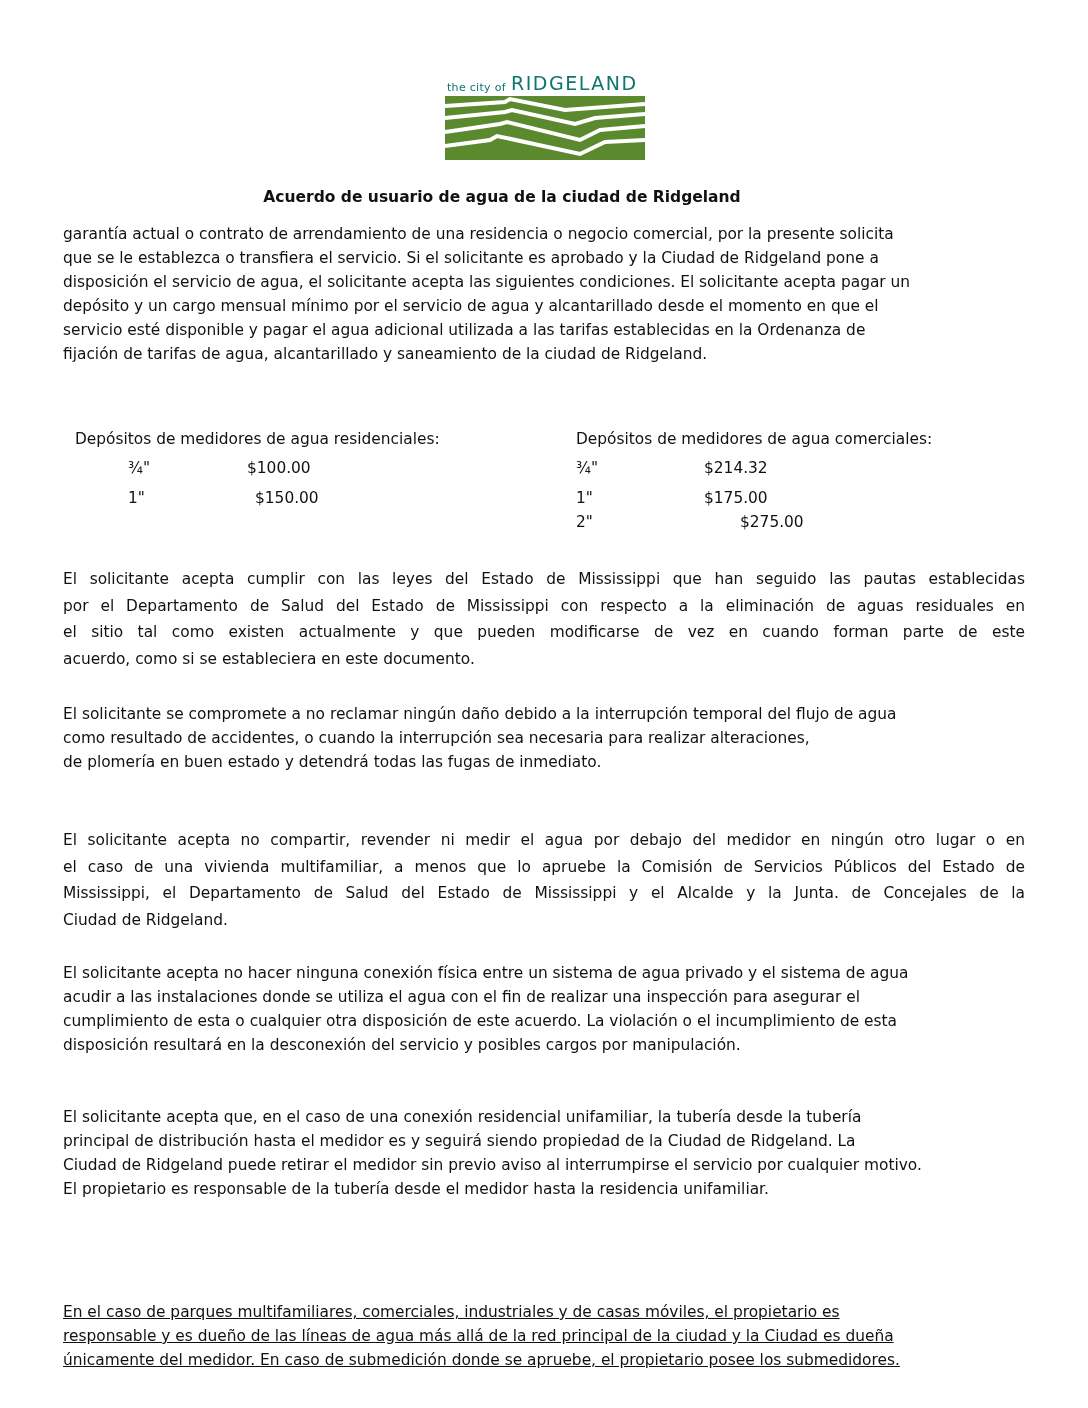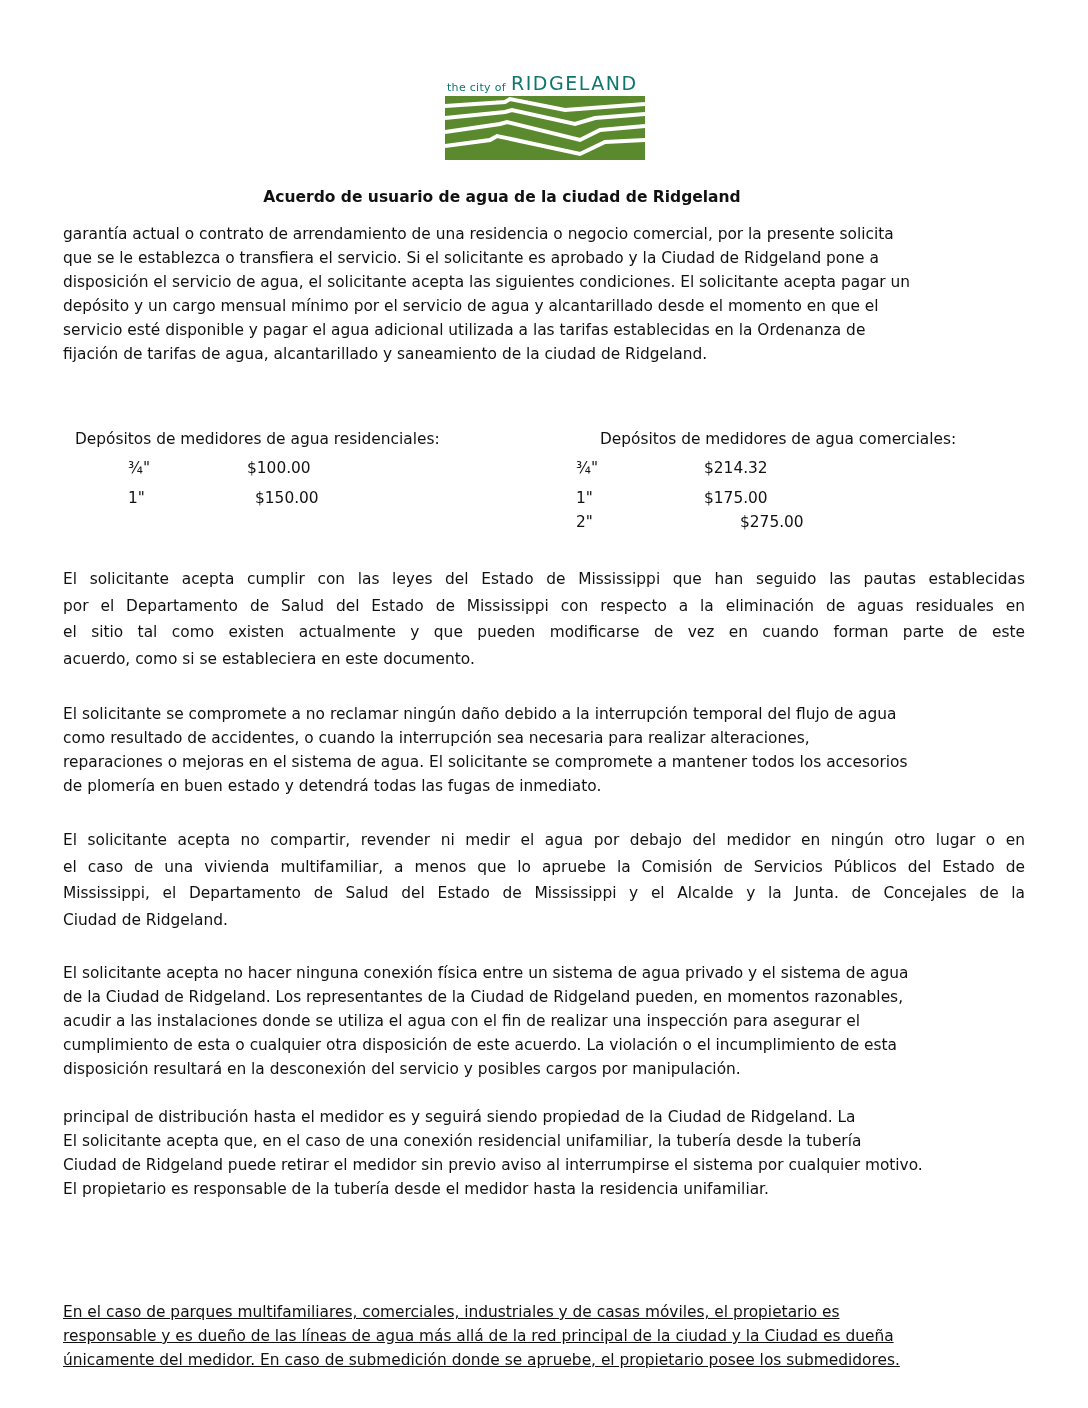--- a/index.html
+++ b/index.html
@@ -50,62 +50,60 @@
 
 <div>
   <div class="dep-head" style="left:75px; top:430px;">Depósitos de medidores de agua residenciales:</div>
   <div class="dep-cell" style="left:128px; top:459px;">¾"</div>
   <div class="dep-cell" style="left:247px; top:459px;">$100.00</div>
   <div class="dep-cell" style="left:128px; top:489px;">1"</div>
   <div class="dep-cell" style="left:255px; top:489px;">$150.00</div>
 </div>
 
 <div>
-  <div class="dep-head" style="left:600px; top:430px;">Depósitos de medidores de agua comerciales:</div>
+  <div class="dep-head" style="left:576px; top:430px;">Depósitos de medidores de agua comerciales:</div>
   <div class="dep-cell" style="left:576px; top:459px;">¾"</div>
   <div class="dep-cell" style="left:704px; top:459px;">$214.32</div>
   <div class="dep-cell" style="left:576px; top:489px;">1"</div>
   <div class="dep-cell" style="left:704px; top:489px;">$175.00</div>
   <div class="dep-cell" style="left:576px; top:513px;">2"</div>
   <div class="dep-cell" style="left:704px; top:513px;margin-left:36px;">$275.00</div>
 </div>
 
 <div class="para just" style="top:566px; line-height:26.5px;">
   <span class="ln">El solicitante acepta cumplir con las leyes del Estado de Mississippi que han seguido las pautas establecidas</span>
   <span class="ln">por el Departamento de Salud del Estado de Mississippi con respecto a la eliminación de aguas residuales en</span>
   <span class="ln">el sitio tal como existen actualmente y que pueden modificarse de vez en cuando forman parte de este</span>
   <span class="ln last">acuerdo, como si se estableciera en este documento.</span>
 </div>
 
 <div class="para" style="top:702px;">
   <span class="ln">El solicitante se compromete a no reclamar ningún daño debido a la interrupción temporal del flujo de agua</span>
   <span class="ln">como resultado de accidentes, o cuando la interrupción sea necesaria para realizar alteraciones,</span>
-  <span class="ln">reparaciones o mejoras en el sistema de agua. El solicitante se compromete a mantener todos los accesorios</span>
   <span class="ln">de plomería en buen estado y detendrá todas las fugas de inmediato.</span>
 </div>
 
 <div class="para just" style="top:827px; line-height:26.5px;">
   <span class="ln">El solicitante acepta no compartir, revender ni medir el agua por debajo del medidor en ningún otro lugar o en</span>
   <span class="ln">el caso de una vivienda multifamiliar, a menos que lo apruebe la Comisión de Servicios Públicos del Estado de</span>
   <span class="ln">Mississippi, el Departamento de Salud del Estado de Mississippi y el Alcalde y la Junta. de Concejales de la</span>
   <span class="ln last">Ciudad de Ridgeland.</span>
 </div>
 
 <div class="para" style="top:961px;">
   <span class="ln">El solicitante acepta no hacer ninguna conexión física entre un sistema de agua privado y el sistema de agua</span>
-  <span class="ln">de la Ciudad de Ridgeland. Los representantes de la Ciudad de Ridgeland pueden, en momentos razonables,</span>
   <span class="ln">acudir a las instalaciones donde se utiliza el agua con el fin de realizar una inspección para asegurar el</span>
   <span class="ln">cumplimiento de esta o cualquier otra disposición de este acuerdo. La violación o el incumplimiento de esta</span>
   <span class="ln">disposición resultará en la desconexión del servicio y posibles cargos por manipulación.</span>
 </div>
 
 <div class="para" style="top:1105px;">
+  <span class="ln">El solicitante acepta que, en el caso de una conexión residencial unifamiliar, la tubería desde la tubería</span>
   <span class="ln">principal de distribución hasta el medidor es y seguirá siendo propiedad de la Ciudad de Ridgeland. La</span>
-  <span class="ln">El solicitante acepta que, en el caso de una conexión residencial unifamiliar, la tubería desde la tubería</span>
-  <span class="ln">Ciudad de Ridgeland puede retirar el medidor sin previo aviso al interrumpirse el sistema por cualquier motivo.</span>
+  <span class="ln">Ciudad de Ridgeland puede retirar el medidor sin previo aviso al interrumpirse el servicio por cualquier motivo.</span>
   <span class="ln">El propietario es responsable de la tubería desde el medidor hasta la residencia unifamiliar.</span>
 </div>
 
 <div class="para" style="top:1300px;text-decoration:underline;">
   <span class="ln">En el caso de parques multifamiliares, comerciales, industriales y de casas móviles, el propietario es</span>
   <span class="ln">responsable y es dueño de las líneas de agua más allá de la red principal de la ciudad y la Ciudad es dueña</span>
   <span class="ln">únicamente del medidor. En caso de submedición donde se apruebe, el propietario posee los submedidores.</span>
 </div>
 
 </body></html>

